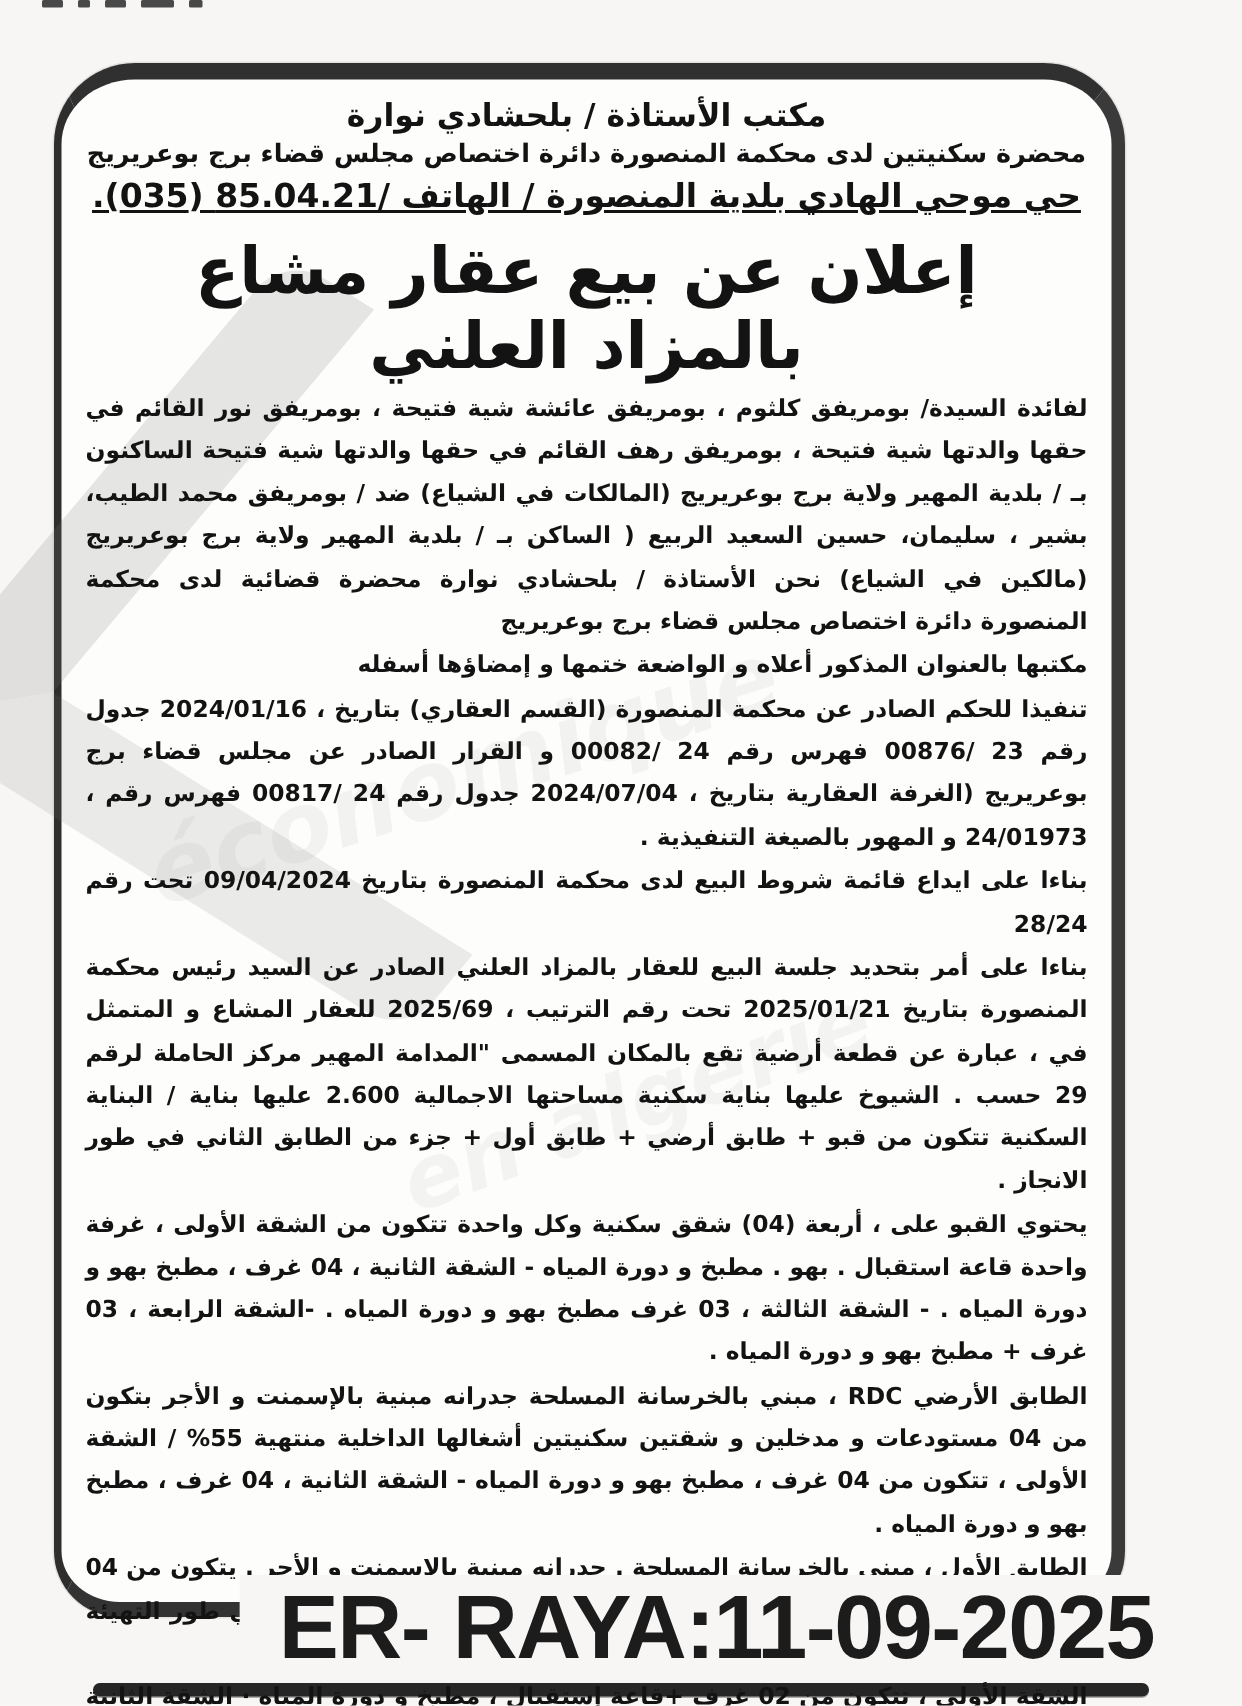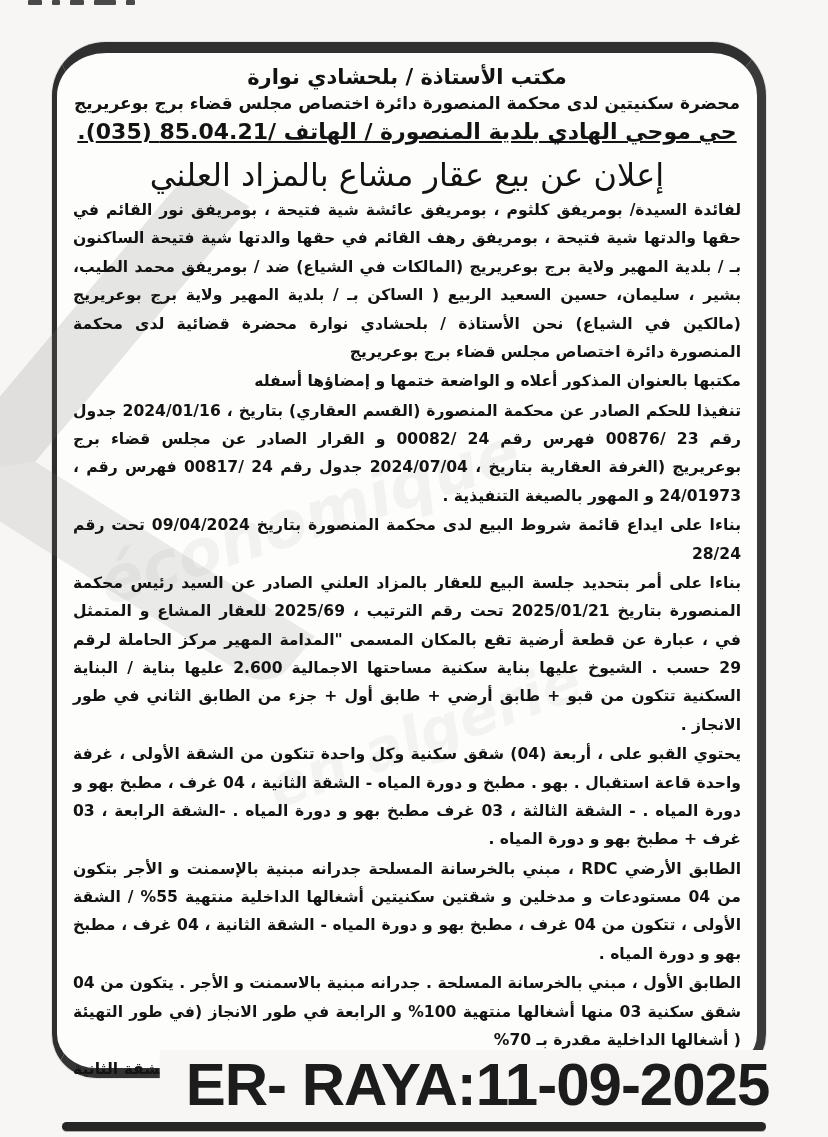--- a/index.html
+++ b/index.html
@@ -19,39 +19,39 @@
     display:inline-block;width:14px;height:5px;background:#2a2a2a;
     margin-right:10px;border-radius:1px;opacity:.85;vertical-align:top;
   }
   .crop-marks span:nth-child(2){width:8px}
   .crop-marks span:nth-child(4){width:22px}
   .crop-marks span:nth-child(5){width:9px}
 
   
   .ad-frame{
     position:absolute;
-    left:52px;top:42px;
+    left:36px;top:42px;
     width:714px;height:1036px;
     box-sizing:border-box;
     border-top:11px solid #303030;
     border-right:9px solid #3a3a3a;
     border-bottom:10px solid #333;
     border-left:5px solid #2e2e2e;
     border-radius:54px 54px 44px 44px;
     background:#fdfdfc;
     padding:8px 16px 40px 16px;
     box-shadow:0 0 0 1px rgba(0,0,0,.08);
   }
   .ad-inner{direction:rtl;text-align:center;position:relative;z-index:2;}
 
   .office-line1{font-size:21px;font-weight:bold;margin:4px 0 2px;}
   .office-line2{font-size:17px;font-weight:bold;margin:4px 0 2px;letter-spacing:-.2px;}
   .office-line3{font-size:22px;font-weight:bold;margin:6px 0 2px;text-decoration:underline;}
 
-  .notice-title{font-size:32px;font-weight:normal;margin:12px 0 2px;letter-spacing:-.5px;}
+  .notice-title{font-size:43px;font-weight:bold;margin:12px 0 2px;letter-spacing:-.5px;}
   .notice-subtitle{font-size:21.5px;font-weight:bold;margin:2px 0 10px;}
 
   .body-text{
     text-align:justify;
     font-size:15.6px;
     font-weight:bold;
     line-height:1.82;
   }
   .body-text p{margin:0 0 1px 0;}
 

